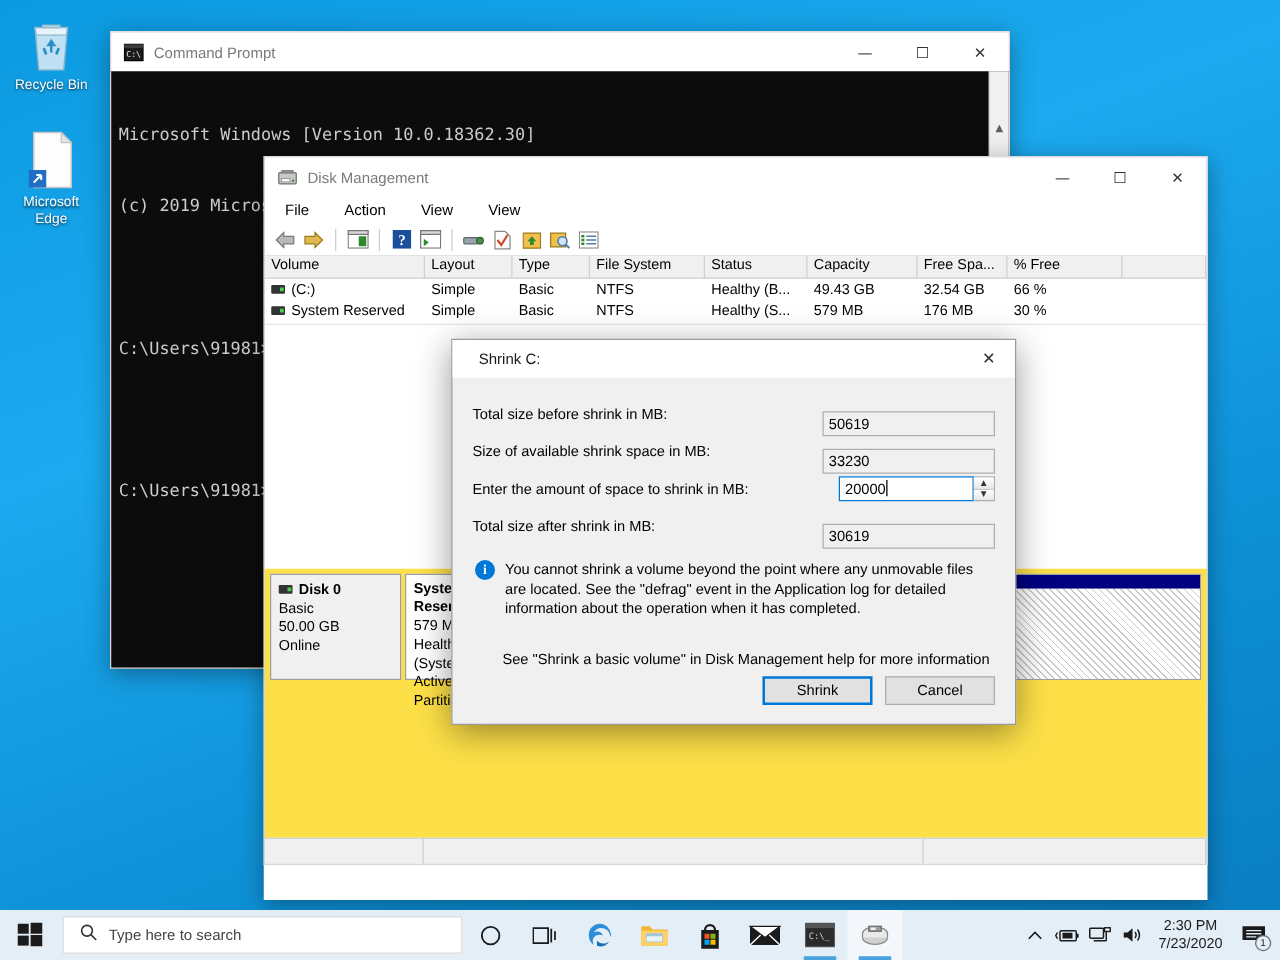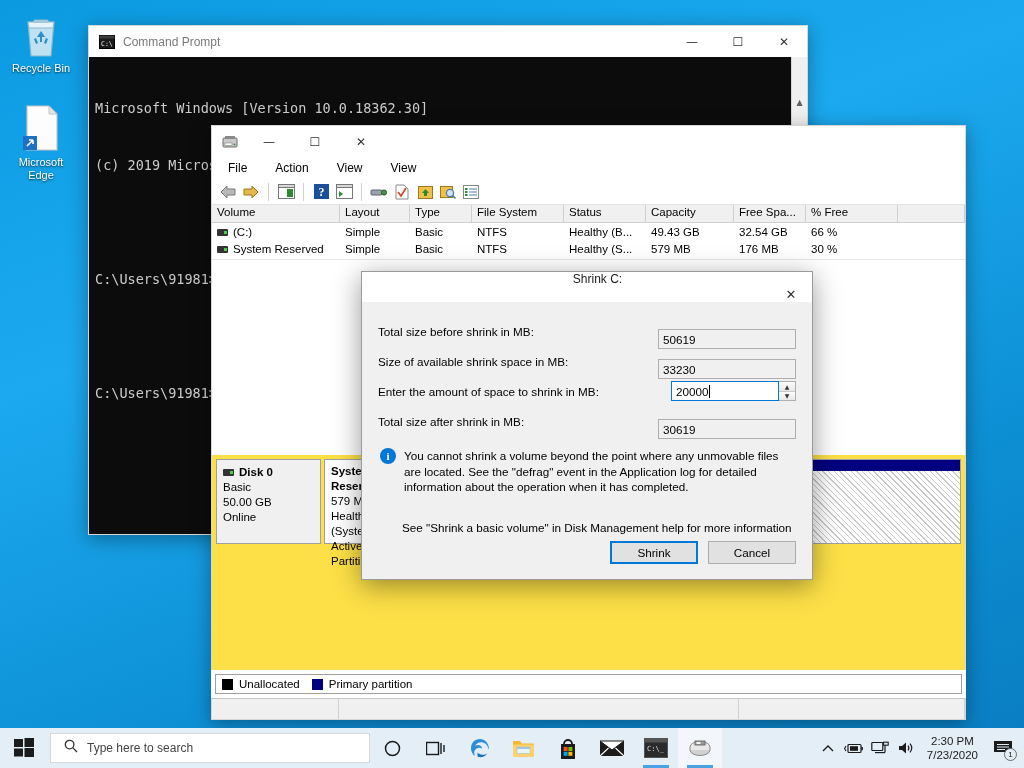--- a/index.html
+++ b/index.html
@@ -116,21 +116,21 @@
   }
   #dm-status div { border-right:1px solid #d0d0d0; }
 
   
   #shrink-dialog {
     position:absolute; left:361px; top:271px; width:452px; height:309px;
     background:#f0f0f0; border:1px solid #9a9a9a; box-shadow: 0 6px 26px rgba(0,0,0,.4);
   }
   #shrink-titlebar {
     height: 30px; background:#fff; display:flex; align-items:center;
-    padding-left: 21px; font-size: 12px; color:#1a1a1a;flex-direction:column;
+    padding-left: 21px; font-size: 12px; color:#1a1a1a;
   }
   #shrink-close { margin-left:auto; width:42px;height:30px;display:flex;align-items:center;justify-content:center;
                   font-size:13px; color:#333; font-family:"DejaVu Sans",sans-serif;}
   #shrink-body { padding: 14px 16px 0 16px; }
   .field-row { display:flex; align-items:center; height: 30px; margin-bottom: 0px; }
   .field-label { font-size: 11.7px; color:#000; flex:1; }
   .field-box {
     width: 138px; height: 20px; border:1px solid #aeaeae; background:#f0f0f0;
     font-size: 11.7px; padding: 1px 4px; line-height:18px; color:#000;
   }
@@ -252,20 +252,21 @@
 <div class="window" id="dm-window">
   <div class="titlebar">
     <span class="t-icon">
       <svg width="16" height="16" viewBox="0 0 16 16">
         <rect x="1" y="4" width="14" height="9" rx="1" fill="#c9c9c9" stroke="#6e6e6e"></rect>
         <rect x="3" y="2" width="10" height="3" fill="#8a8a8a"></rect>
         <rect x="3" y="9" width="7" height="2.5" fill="#fff" stroke="#6e6e6e" stroke-width="0.5"></rect>
         <circle cx="12.5" cy="10.5" r="1" fill="#3a8f3a"></circle>
       </svg>
     </span>
+    <span class="t-text">Disk Management</span>
     <span class="winbtns">
       <span class="winbtn">—</span>
       <span class="winbtn">☐</span>
       <span class="winbtn close">✕</span>
     </span>
   </div>
 
   <div id="dm-menubar">
     <span>File</span>
     <span>Action</span>
@@ -404,26 +405,20 @@
           </div>
         </div>
         <div class="part unalloc" style="flex:1">
           <div class="bar"></div>
           <div class="hatch">Partition)</div>
         </div>
       </div>
     </div>
   </div>
 
-  <div id="dm-legend">
-    <span class="swatch" style="background:#000000"></span>
-    <span>Unallocated</span>
-    <span class="swatch" style="background:#000080;margin-left:6px"></span>
-    <span>Primary partition</span>
-  </div>
 
   <div id="dm-status">
     <div style="width:127px"></div>
     <div style="width:400px"></div>
     <div style="flex:1"></div>
   </div>
 </div>
 
 <div id="shrink-dialog">
   <div id="shrink-titlebar">

